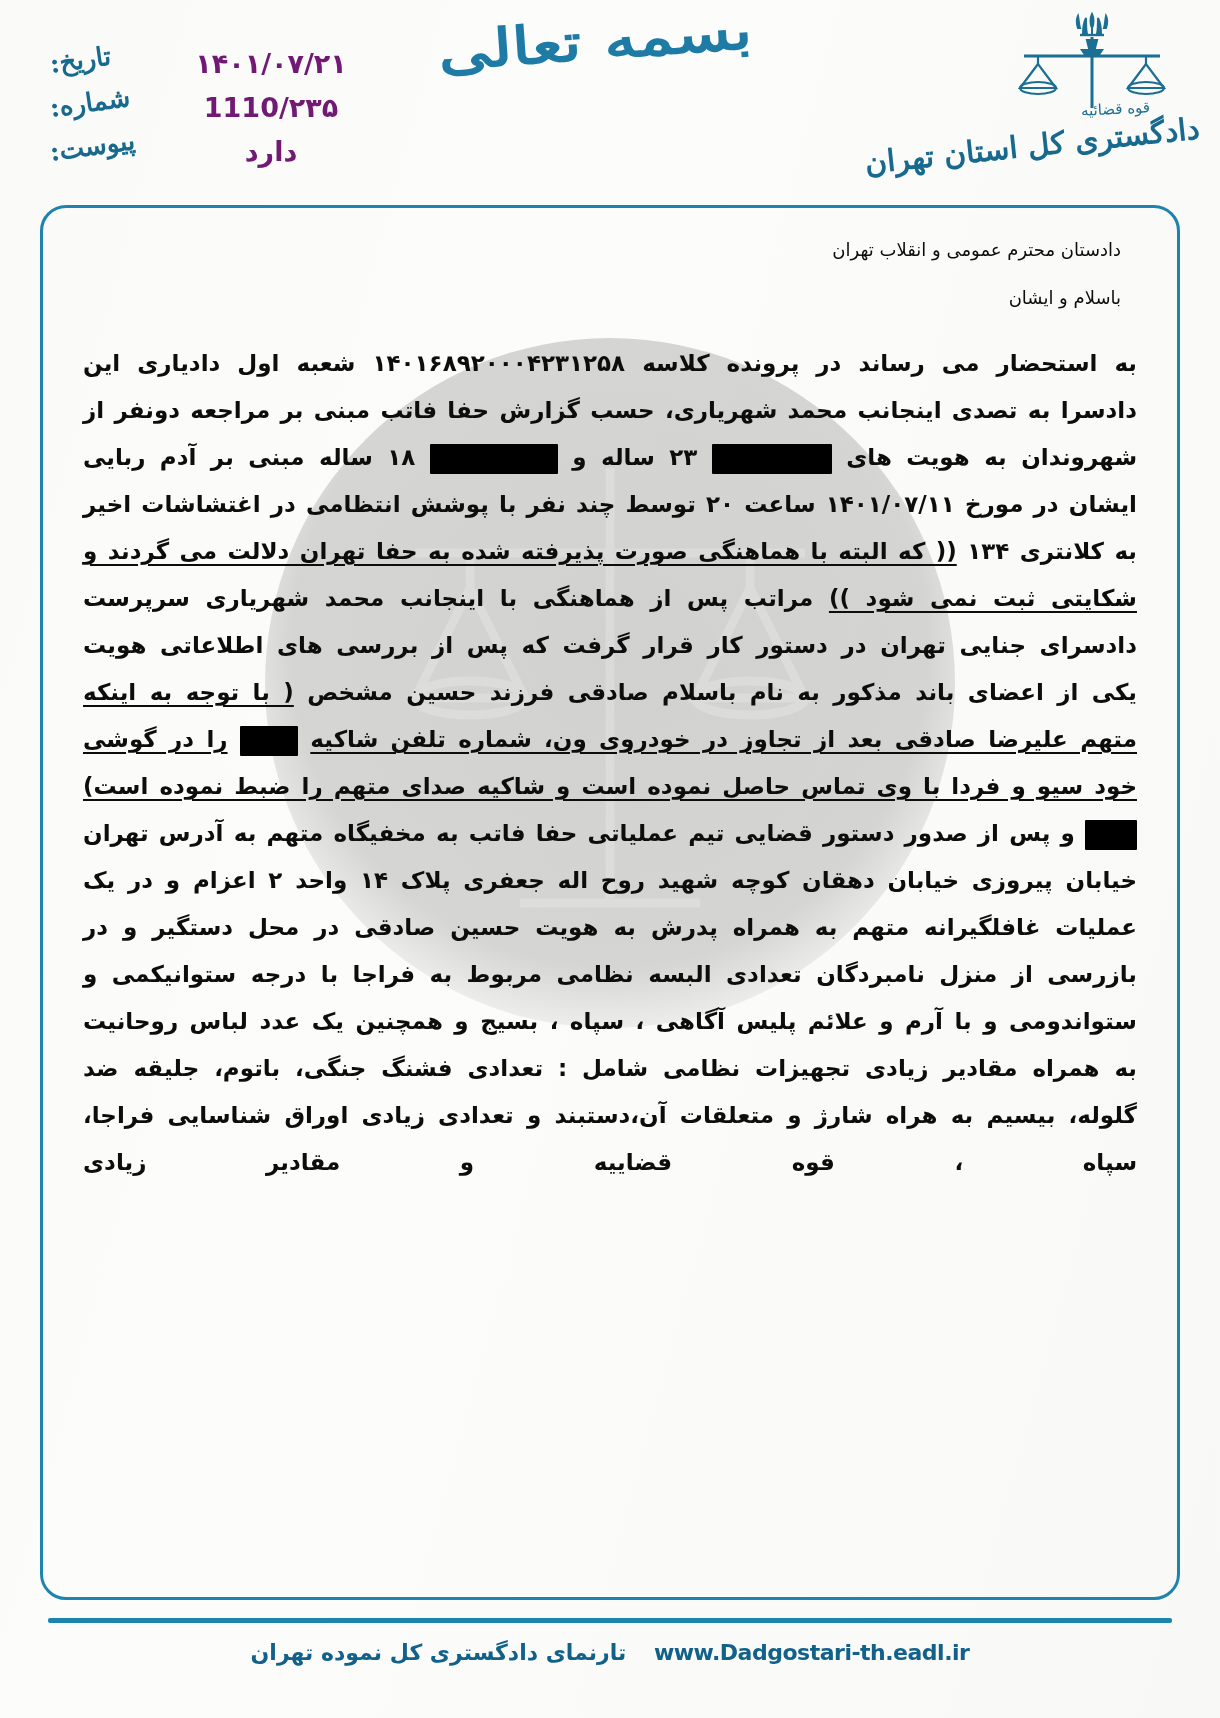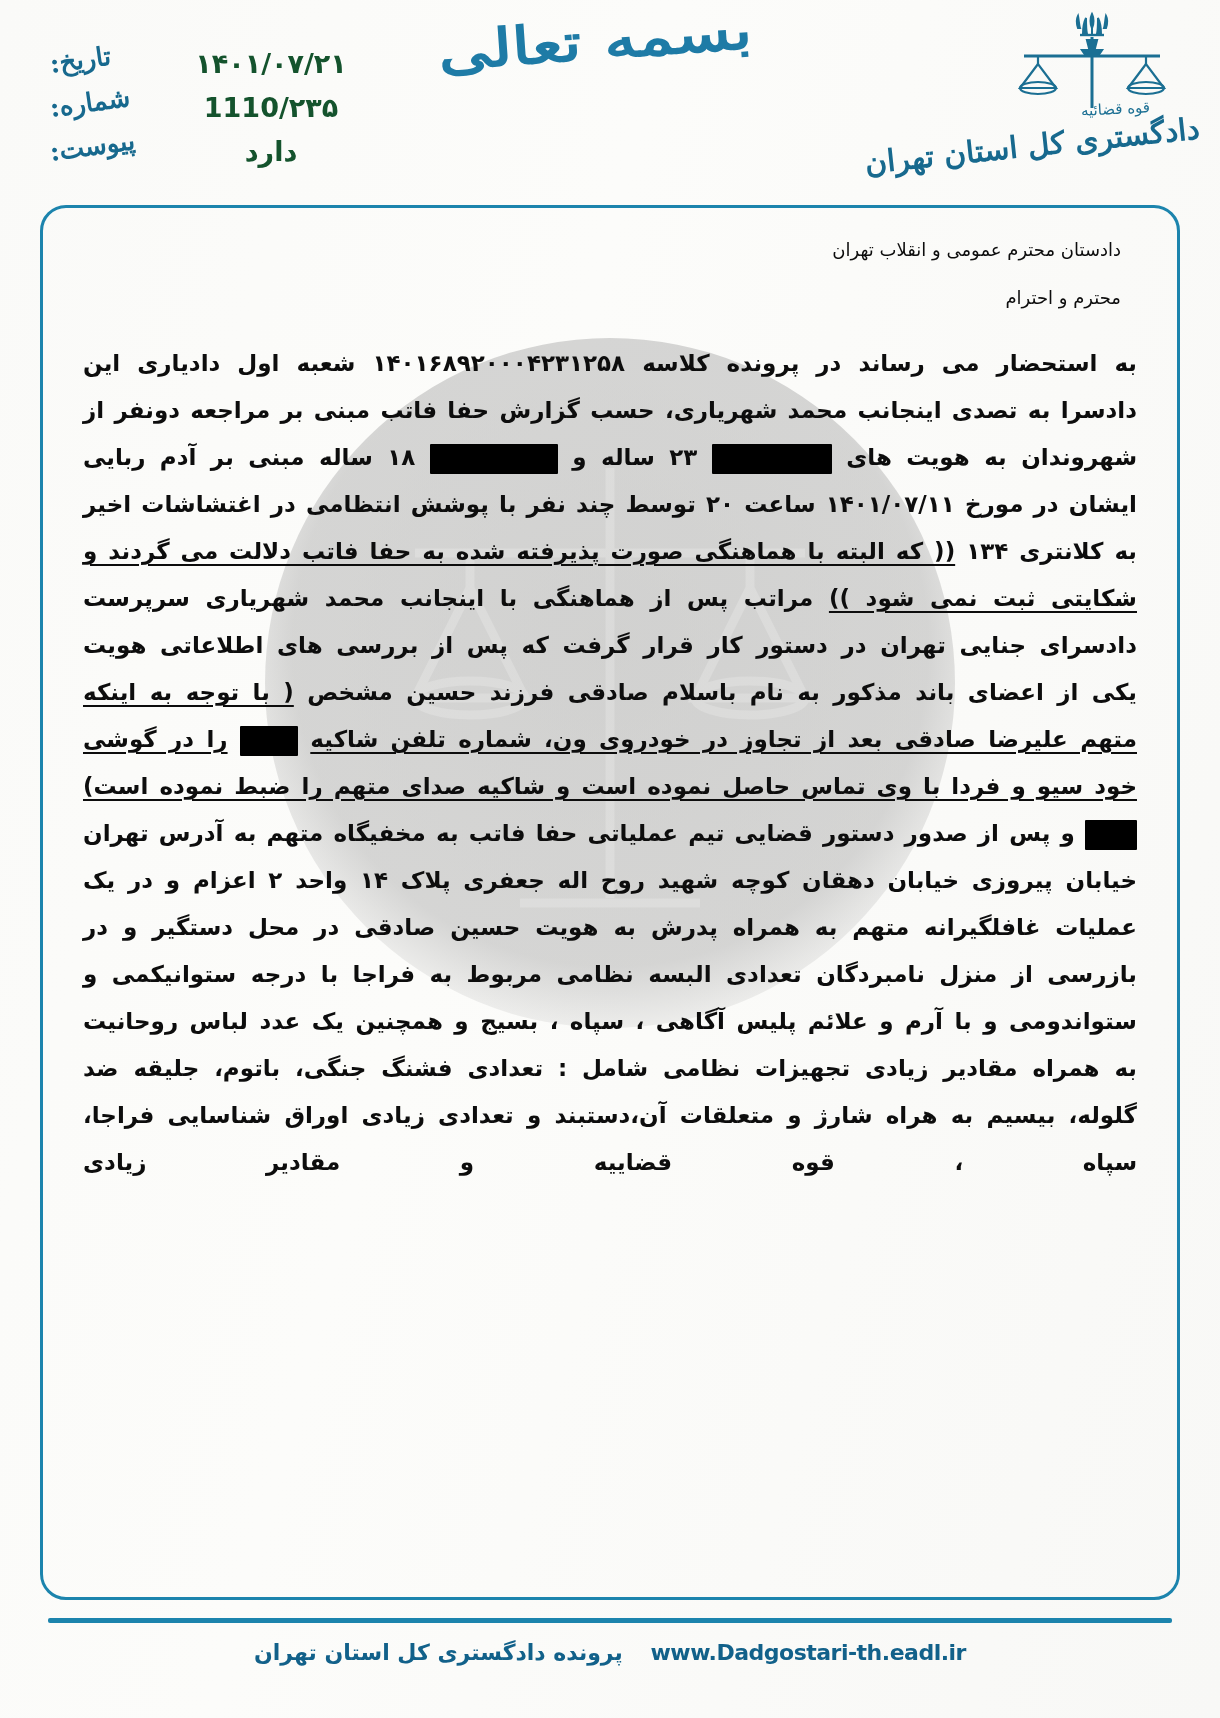--- a/index.html
+++ b/index.html
@@ -112,21 +112,21 @@
     transform: rotate(-8deg);
     transform-origin: left center;
     white-space: nowrap;
   }
   .meta-value {
     flex: 1;
     text-align: center;
     font-family: "DejaVu Sans", sans-serif;
     font-size: 27px;
     font-weight: 600;
-    color: #14532d;
+    color: #701a75;
     letter-spacing: 1px;
     white-space: nowrap;
     direction: ltr;
   }
   .meta-value.rtlval { direction: rtl; }
 
   
   .frame {
     position: absolute;
     top: 205px;
@@ -317,43 +317,43 @@
           <ellipse cx="485" cy="360" rx="55" ry="17"></ellipse>
           <path d="M255 565 L435 565"></path>
         </g>
       </svg>
     </div>
 
     <div class="content">
 
       <div class="addressee">
         <span class="ln">دادستان محترم عمومی و انقلاب تهران</span>
-        <span class="ln">محترم و احترام</span>
+        <span class="ln">باسلام و ایشان</span>
       </div>
 
       <div class="para">
         <span>به استحضار می رساند در پرونده کلاسه ۱۴۰۱۶۸۹۲۰۰۰۴۲۳۱۲۵۸ شعبه اول دادیاری این دادسرا به تصدی اینجانب محمد شهریاری، حسب گزارش حفا فاتب مبنی بر مراجعه دونفر از شهروندان به هویت های</span>
         <span class="redact r-w1">&nbsp;</span>
         <span>۲۳ ساله و</span>
         <span class="redact r-w2">&nbsp;</span>
         <span>۱۸ ساله</span>
         <span>مبنی بر آدم ربایی ایشان در مورخ ۱۴۰۱/۰۷/۱۱ ساعت ۲۰ توسط چند نفر با پوشش انتظامی در اغتشاشات اخیر به کلانتری ۱۳۴</span>
-        <span class="u">(( که البته با هماهنگی صورت پذیرفته شده به حفا فاتب دلالت می گردند و شکایتی ثبت نمی شود ))</span>
+        <span class="u">(( که البته با هماهنگی صورت پذیرفته شده به حفا تهران دلالت می گردند و شکایتی ثبت نمی شود ))</span>
         <span>مراتب پس از هماهنگی با اینجانب محمد شهریاری سرپرست دادسرای جنایی تهران در دستور کار قرار گرفت که پس از بررسی های اطلاعاتی هویت یکی از اعضای باند مذکور به نام</span>
         <span>باسلام صادقی فرزند حسین مشخص</span>
         <span class="u">( با توجه به اینکه متهم علیرضا صادقی بعد از تجاوز در خودروی ون، شماره تلفن شاکیه</span>
         <span class="redact r-w3">&nbsp;</span>
         <span class="u">را در گوشی خود سیو و فردا با وی تماس حاصل نموده است و شاکیه صدای متهم را ضبط نموده است)</span>
         <span class="redact r-w4">&nbsp;</span>
         <span>و پس از صدور دستور قضایی تیم عملیاتی حفا فاتب به مخفیگاه متهم به آدرس تهران خیابان پیروزی خیابان دهقان کوچه شهید روح اله جعفری پلاک ۱۴ واحد ۲ اعزام و در یک عملیات غافلگیرانه متهم به همراه پدرش به هویت حسین صادقی در محل دستگیر و در بازرسی از منزل نامبردگان تعدادی البسه نظامی مربوط به فراجا با درجه ستوانیکمی و ستواندومی و با آرم و علائم پلیس آگاهی ، سپاه ، بسیج و همچنین یک عدد لباس روحانیت به همراه مقادیر زیادی تجهیزات نظامی شامل : تعدادی فشنگ جنگی، باتوم، جلیقه ضد گلوله، بیسیم به هراه شارژ و متعلقات آن،دستبند و تعدادی زیادی اوراق شناسایی فراجا، سپاه ، قوه قضاییه و مقادیر زیادی</span>
       </div>
 
     </div>
   </div>
 
   <div class="footer">
     <div class="footer-rule"></div>
     <div class="footer-text">
       <span class="footer-url">www.Dadgostari-th.eadl.ir</span>
-      <span>پرونده دادگستری کل استان تهران</span>
+      <span>تارنمای دادگستری کل نموده تهران</span>
     </div>
   </div>
 </div>
 
 </body></html>

